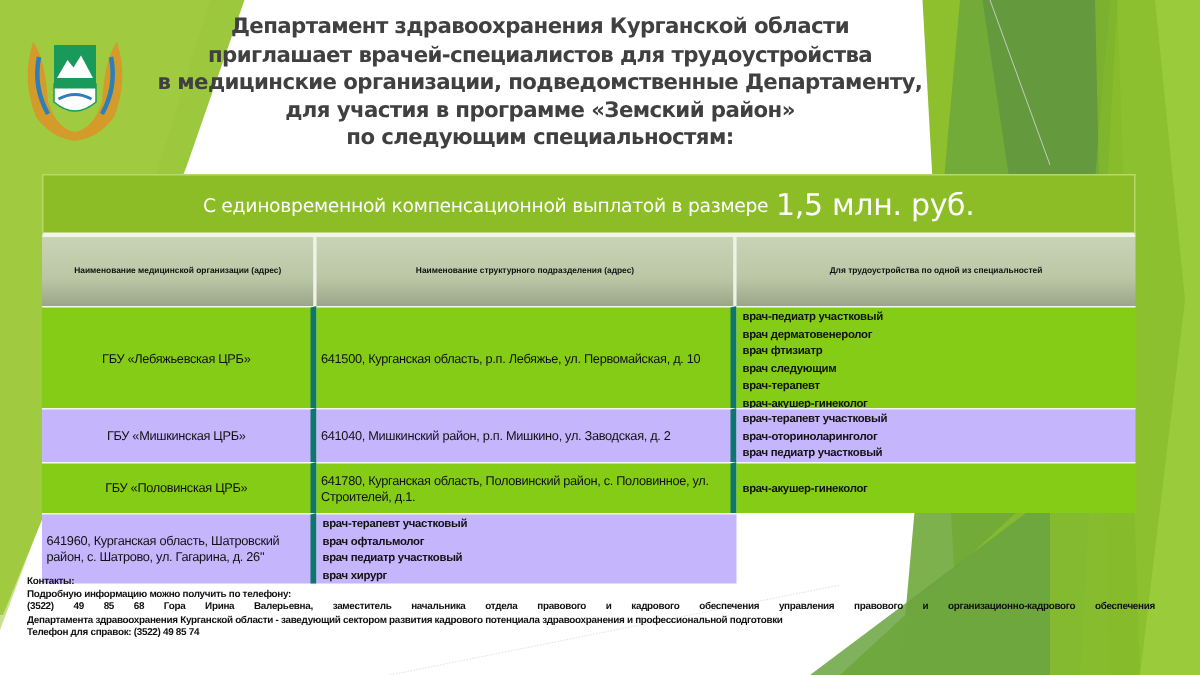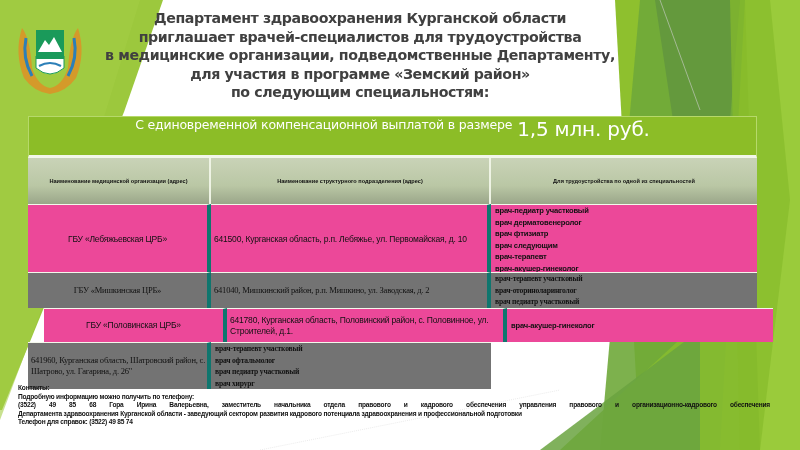--- a/index.html
+++ b/index.html
@@ -15,43 +15,43 @@
     text-align:center; color:#404040; font-weight:bold;
     font-family:"DejaVu Sans", sans-serif; font-size:14.2px; line-height:18.5px;
     letter-spacing:-0.4px;
   }
   .title div { white-space:nowrap; }
   .table-wrap {
     position:absolute; left:28px; top:116px; width:729px; z-index:2;
   }
   .banner {
     height:38px; background:#8cbd27; border:1px solid #b6d96a;
-    color:#ffffff; display:flex; align-items:flex-start; justify-content:center;
+    color:#ffffff; display:flex; align-items:center; justify-content:center;
     font-family:"DejaVu Sans", sans-serif; font-size:12.5px; letter-spacing:-0.2px;
     border-bottom:3px solid #f2f6ea;
   }
   .banner .big { font-size:20px; margin-left:5px; }
   .grid { display:grid; grid-template-columns:183px 280px 266px; }
   .hcell {
     height:46px; display:flex; align-items:center; justify-content:center; text-align:center;
     background:linear-gradient(180deg,#c9d3b7 0%, #bac7a5 60%, #9aa689 100%);
     font-size:5.6px; font-weight:bold; color:#111; line-height:7px;
     border-right:2px solid #eef3e4; box-sizing:border-box;
   }
   .hcell:last-child { border-right:none; }
   .cell {
     box-sizing:border-box; font-size:8.5px; color:#111; line-height:11px;
     border-right:4px solid #0f766e; border-top:1px solid #f4f8ec;
     display:flex; align-items:center; letter-spacing:-0.2px;
   }
   .cell.c1 { justify-content:center; text-align:center; }
   .cell.c2 { padding-left:3px; }
   .cell.c3 { padding-left:4px; border-right:none; font-weight:bold; font-size:7.6px; line-height:11.5px; }
-  .row-light .cell { background:#ec4899; }
-  .row-dark .cell { background:#737373;font-family:Liberation Serif, serif; }
+  .row-light .cell { background:#84cc16; }
+  .row-dark .cell { background:#c4b5fd; }
   .spec-list { display:flex; flex-direction:column; }
   .footer {
     position:absolute; left:18px; top:384px; width:752px; z-index:2;
     font-size:6.6px; line-height:8.6px; color:#111; font-weight:bold; letter-spacing:-0.2px;
   }
   .footer .justified { text-align:justify; text-align-last:justify; word-spacing:2px; }
 </style>
 </head>
 <body>
 
@@ -121,21 +121,21 @@
     <div class="cell c2">641040, Мишкинский район, р.п. Мишкино, ул. Заводская, д. 2</div>
     <div class="cell c3">
       <div class="spec-list">
         <span>врач-терапевт участковый</span>
         <span>врач-оториноларинголог</span>
         <span>врач педиатр участковый</span>
       </div>
     </div>
   </div>
 
-  <div class="grid row-light" style="height:34px;margin-left:16px;">
+  <div class="grid row-light" style="height:34px;">
     <div class="cell c1">ГБУ «Половинская ЦРБ»</div>
     <div class="cell c2">641780, Курганская область, Половинский район, с. Половинное, ул. Строителей, д.1.</div>
     <div class="cell c3">
       <div class="spec-list">
         <span>врач-акушер-гинеколог</span>
       </div>
     </div>
   </div>
 
   <div class="grid row-dark" style="height:46px;">

